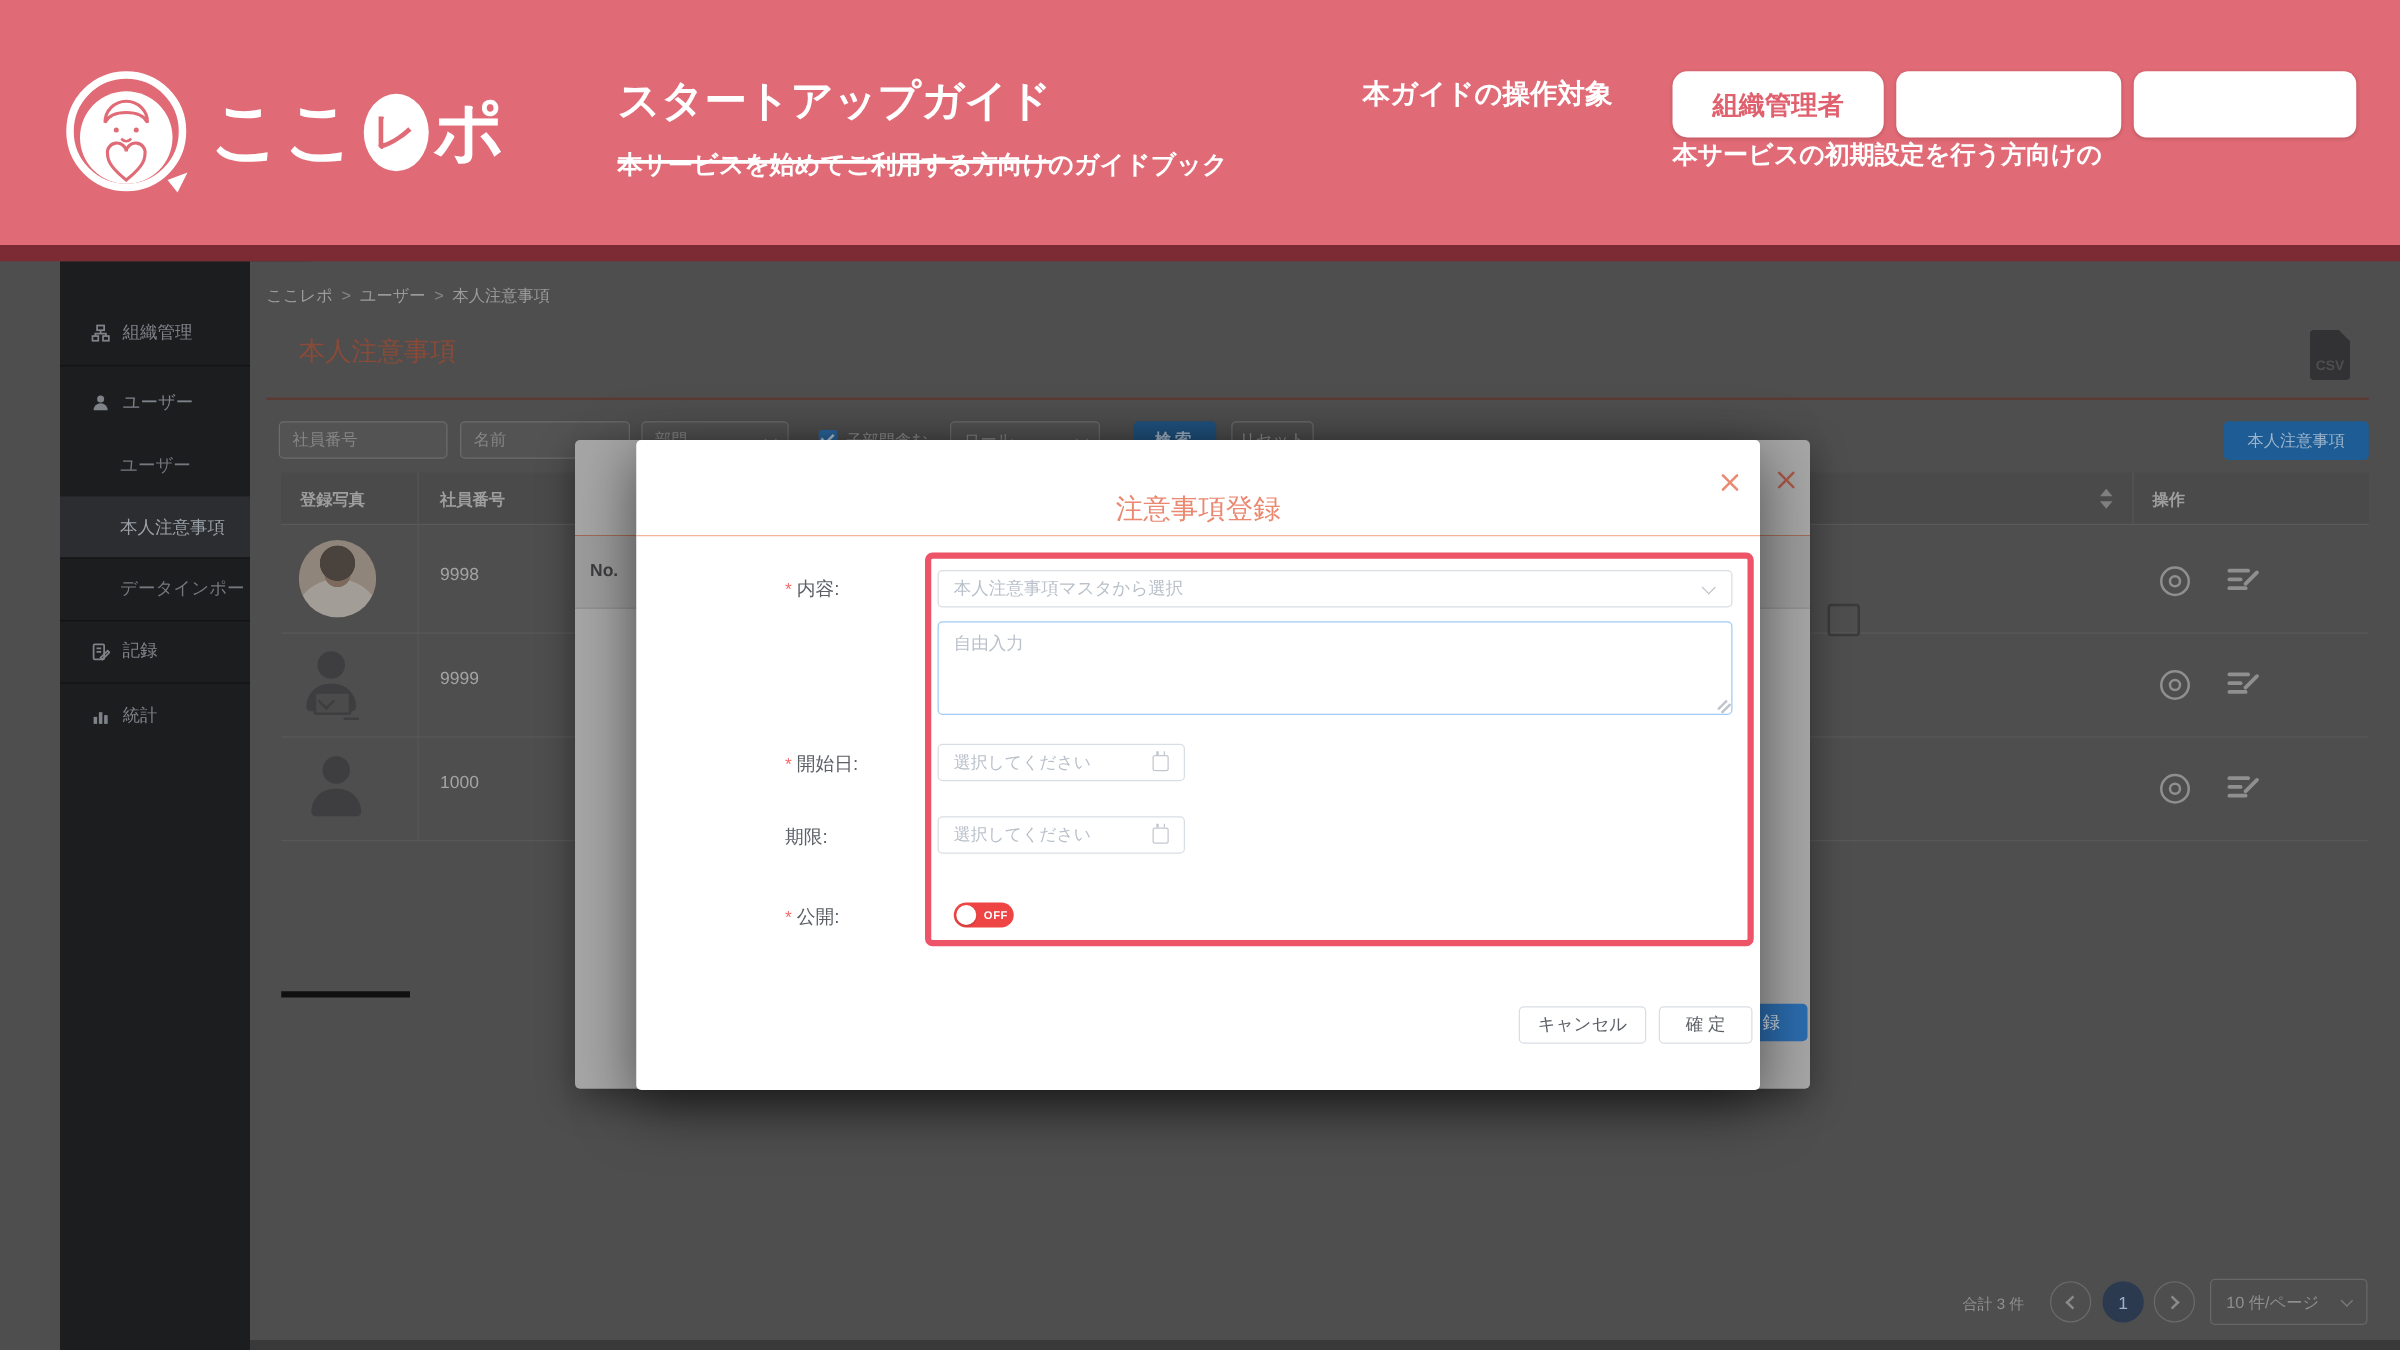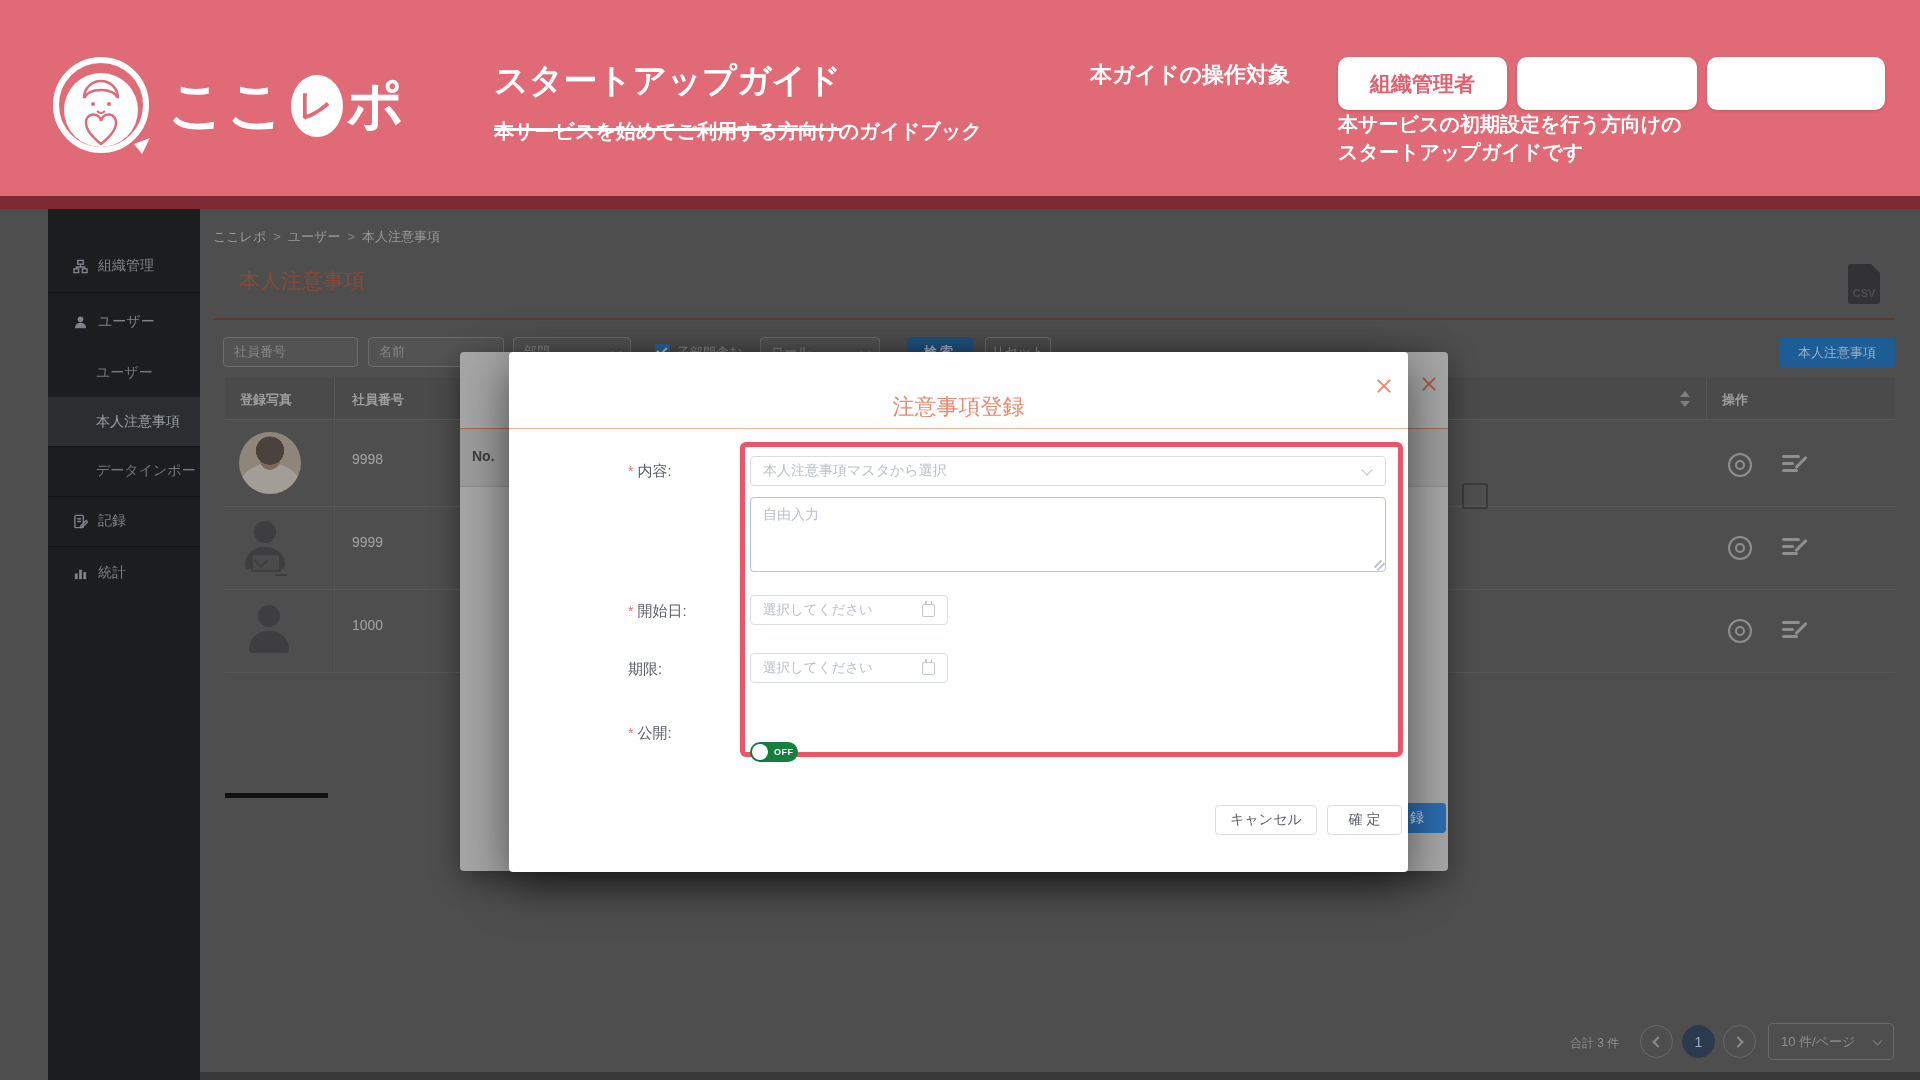--- a/index.html
+++ b/index.html
@@ -9,21 +9,21 @@
   
   .guide-header{position:absolute;left:0;top:0;width:1920px;height:196px;background:#e06a75;z-index:20;}
   .accent-strip{position:absolute;left:0;top:196px;width:1920px;height:13px;background:#7c2a33;z-index:20;}
   .logo{position:absolute;left:46px;top:52px;width:110px;height:112px;}
   .brand{position:absolute;left:168px;top:58px;height:96px;display:flex;align-items:center;color:#fff;font-weight:bold;font-size:56px;letter-spacing:2px;}
   .brand .accent-circle{display:inline-flex;align-items:center;justify-content:center;width:52px;height:62px;background:#fff;border-radius:50%;color:#e06a75;font-size:34px;margin:0 4px;}
   .g-title{position:absolute;left:494px;top:58px;color:#fff;font-size:34px;font-weight:bold;border-bottom:3px solid #fff;padding-bottom:24px;}
   .g-subtitle{position:absolute;left:494px;top:118px;color:#fff;font-size:20px;font-weight:bold;}
   .g-target{position:absolute;left:1090px;top:60px;color:#fff;font-size:22px;font-weight:bold;}
   .role-btn{position:absolute;top:57px;height:53px;background:#fff;border-radius:10px;display:flex;align-items:center;justify-content:center;color:#e0606e;font-size:21px;font-weight:bold;box-shadow:0 1px 3px rgba(0,0,0,.15);}
-  .role-1{left:1338px;width:169px;}
+  .role-1{left:1338px;width:169px;border-radius:12px;}
   .role-2{left:1517px;width:180px;}
   .role-3{left:1707px;width:178px;}
   .g-desc{position:absolute;left:1338px;top:110px;color:#fff;font-size:20px;font-weight:bold;line-height:28px;}
 
   
   .sidebar{position:absolute;left:0;top:209px;width:200px;height:871px;background:#1c1d1f;z-index:1;margin-left:48px;}
   .side-item{position:absolute;left:0;width:200px;display:flex;align-items:center;color:#7e838a;font-size:14px;}
   .side-item .lbl{margin-left:10px;}
   .side-item.sub{padding-left:48px;color:#74787e;}
   .side-item.sub .lbl{margin-left:0;}
@@ -118,21 +118,21 @@
   .m-label{position:absolute;width:110px;text-align:left;font-size:15px;color:#5c6066;}
   .m-label .req{color:#f56c6c;margin-right:4px;font-size:14px;}
   .m-select{position:absolute;left:241px;top:104px;width:636px;height:30px;border:1px solid #d9dde4;border-radius:4px;display:flex;align-items:center;padding:0 12px;color:#b9c0ca;font-size:14px;}
   .m-select .dd{width:8px;height:8px;border-right:1.5px solid #c0c4cc;border-bottom:1.5px solid #c0c4cc;transform:rotate(45deg);position:absolute;right:14px;top:9px;}
   .m-textarea{position:absolute;left:241px;top:145px;width:636px;height:75px;border:1px solid #a0cbf5;border-radius:4px;padding:8px 12px;color:#b9c0ca;font-size:14px;}
   .m-textarea .resize{position:absolute;right:2px;bottom:2px;width:10px;height:10px;border-right:6px double #c0c4cc;transform:rotate(45deg);}
   .m-date{position:absolute;left:241px;width:198px;height:30px;border:1px solid #d9dde4;border-radius:4px;display:flex;align-items:center;padding:0 12px;color:#b9c0ca;font-size:13.5px;}
   .cal-ico{position:absolute;right:12px;top:8px;width:13px;height:13px;border:1.5px solid #c3c7cf;border-radius:2px;}
   .cal-ico::before{content:"";position:absolute;left:2px;top:-4px;width:1.5px;height:3px;background:#c3c7cf;}
   .cal-ico::after{content:"";position:absolute;right:2px;top:-4px;width:1.5px;height:3px;background:#c3c7cf;}
-  .toggle{position:absolute;left:241px;top:370px;width:48px;height:20px;background:#15803d;border-radius:10px;margin-top:20px;}
+  .toggle{position:absolute;left:254px;top:370px;width:48px;height:20px;background:#ef4444;border-radius:10px;}
   .toggle .knob{position:absolute;left:2px;top:2px;width:16px;height:16px;background:#fff;border-radius:50%;box-shadow:0 1px 2px rgba(0,0,0,.2);}
   .toggle .t-lbl{position:absolute;left:24px;top:5px;font-size:9px;font-weight:bold;color:#fff;letter-spacing:.5px;}
   .m-btn{position:absolute;top:453px;height:30px;border:1px solid #d9dde4;border-radius:4px;background:#fff;color:#5c6066;font-size:14px;display:flex;align-items:center;justify-content:center;}
   .btn-cancel{left:706px;width:102px;}
   .btn-confirm{left:818px;width:75px;}
 </style>
 </head>
 <body>
 
 <div class="stage">
@@ -156,21 +156,20 @@
         <span>ポ</span>
     </div>
     <div class="g-title">スタートアップガイド</div>
     <div class="g-subtitle">本サービスを始めてご利用する方向けのガイドブック</div>
     <div class="g-target">本ガイドの操作対象</div>
     <div class="role-btn role-1">組織管理者</div>
     <div class="role-btn role-2"></div>
     <div class="role-btn role-3"></div>
     <div class="g-desc">
       <div>本サービスの初期設定を行う方向けの</div>
-      <div>スタートアップガイドです</div>
     </div>
   </header>
   <div class="accent-strip"></div>
 
   <aside class="sidebar">
     <div class="side-item" style="top:31px;height:52px;">
       <span class="ico">
         <svg width="15" height="15" viewBox="0 0 16 16" fill="none" stroke="#7e838a" stroke-width="1.5">
             <rect x="5" y="1.5" width="6" height="4"></rect>
             <rect x="1" y="10.5" width="5" height="4"></rect>

